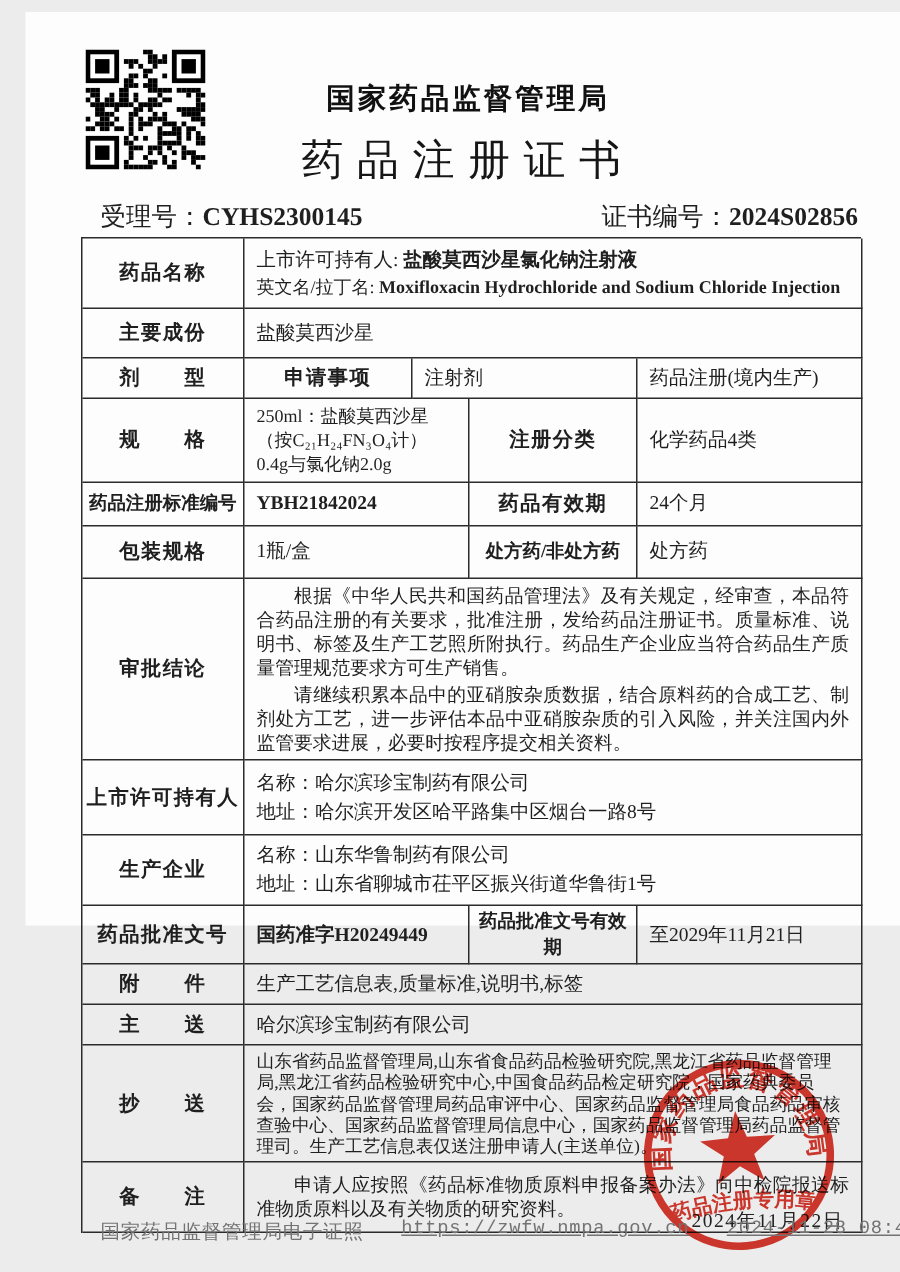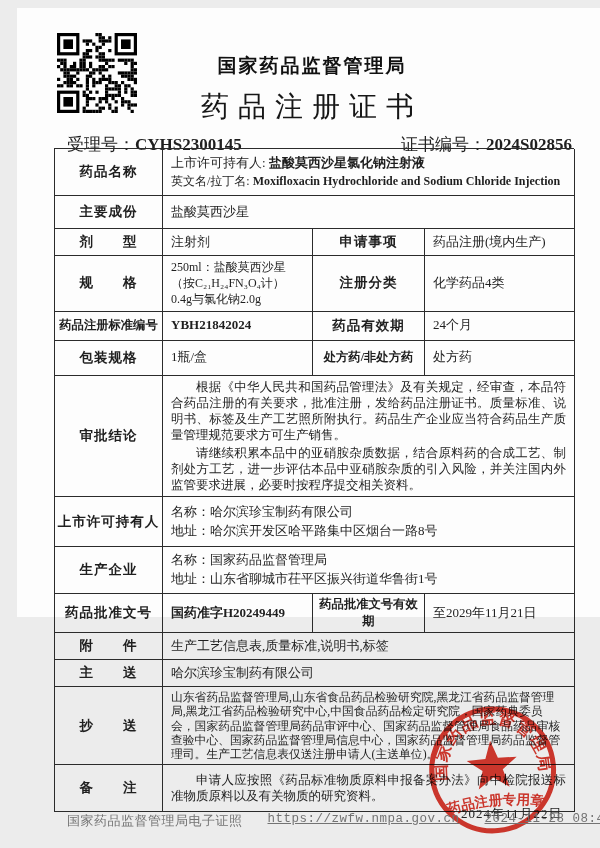--- a/index.html
+++ b/index.html
@@ -25,21 +25,21 @@
     position:absolute;left:0;top:80px;width:100%;text-align:center;
     font-size:28px;letter-spacing:9px;color:#161616;font-weight:500;
   }
   .ref-line{
     position:absolute;left:50px;top:125px;width:505px;
     display:flex;justify-content:space-between;font-size:17px;
   }
   .ref-line .num{font-weight:700;}
   
   .tbl{
-    position:absolute;left:37px;top:140px;width:520px;
+    position:absolute;left:37px;top:150px;width:520px;
     border-top:1.4px solid #2b2b2b;border-left:1.4px solid #2b2b2b;
     box-sizing:border-box;
   }
   .trow{display:flex;width:100%;}
   .cell{
     border-right:1.4px solid #2b2b2b;border-bottom:1.4px solid #2b2b2b;
     box-sizing:border-box;overflow:hidden;
   }
   .label{
     display:flex;align-items:center;justify-content:center;text-align:center;
@@ -324,22 +324,22 @@
       </div>
     </div>
 
     <div class="trow" style="min-height:33px">
       <div class="cell label w1">主要成份</div>
       <div class="cell value wrest">盐酸莫西沙星</div>
     </div>
 
     <div class="trow" style="min-height:27px">
       <div class="cell label w1">剂　　型</div>
+      <div class="cell label w3">申请事项</div>
       <div class="cell value w2">注射剂</div>
-      <div class="cell label w3">申请事项</div>
       <div class="cell value w4">药品注册(境内生产)</div>
     </div>
 
     <div class="trow" style="min-height:38px">
       <div class="cell label w1">规　　格</div>
       <div class="cell value w2 fs12">250ml：盐酸莫西沙星（按C₂₁H₂₄FN₃O₄计）0.4g与氯化钠2.0g</div>
       <div class="cell label w3">注册分类</div>
       <div class="cell value w4">化学药品4类</div>
     </div>
 
@@ -369,21 +369,21 @@
       <div class="cell label w1">上市许可持有人</div>
       <div class="cell value wrest">
         <div>名称：哈尔滨珍宝制药有限公司</div>
         <div>地址：哈尔滨开发区哈平路集中区烟台一路8号</div>
       </div>
     </div>
 
     <div class="trow" style="min-height:47px">
       <div class="cell label w1">生产企业</div>
       <div class="cell value wrest">
-        <div>名称：国家药品监督管理局</div>
+        <div>名称：山东华鲁制药有限公司</div>
         <div>地址：山东省聊城市茌平区振兴街道华鲁街1号</div>
       </div>
     </div>
 
     <div class="trow" style="min-height:26px">
       <div class="cell label w1">药品批准文号</div>
       <div class="cell value w2 b">国药准字H20249449</div>
       <div class="cell label w3 tight">药品批准文号有效期</div>
       <div class="cell value w4">至2029年11月21日</div>
     </div>

